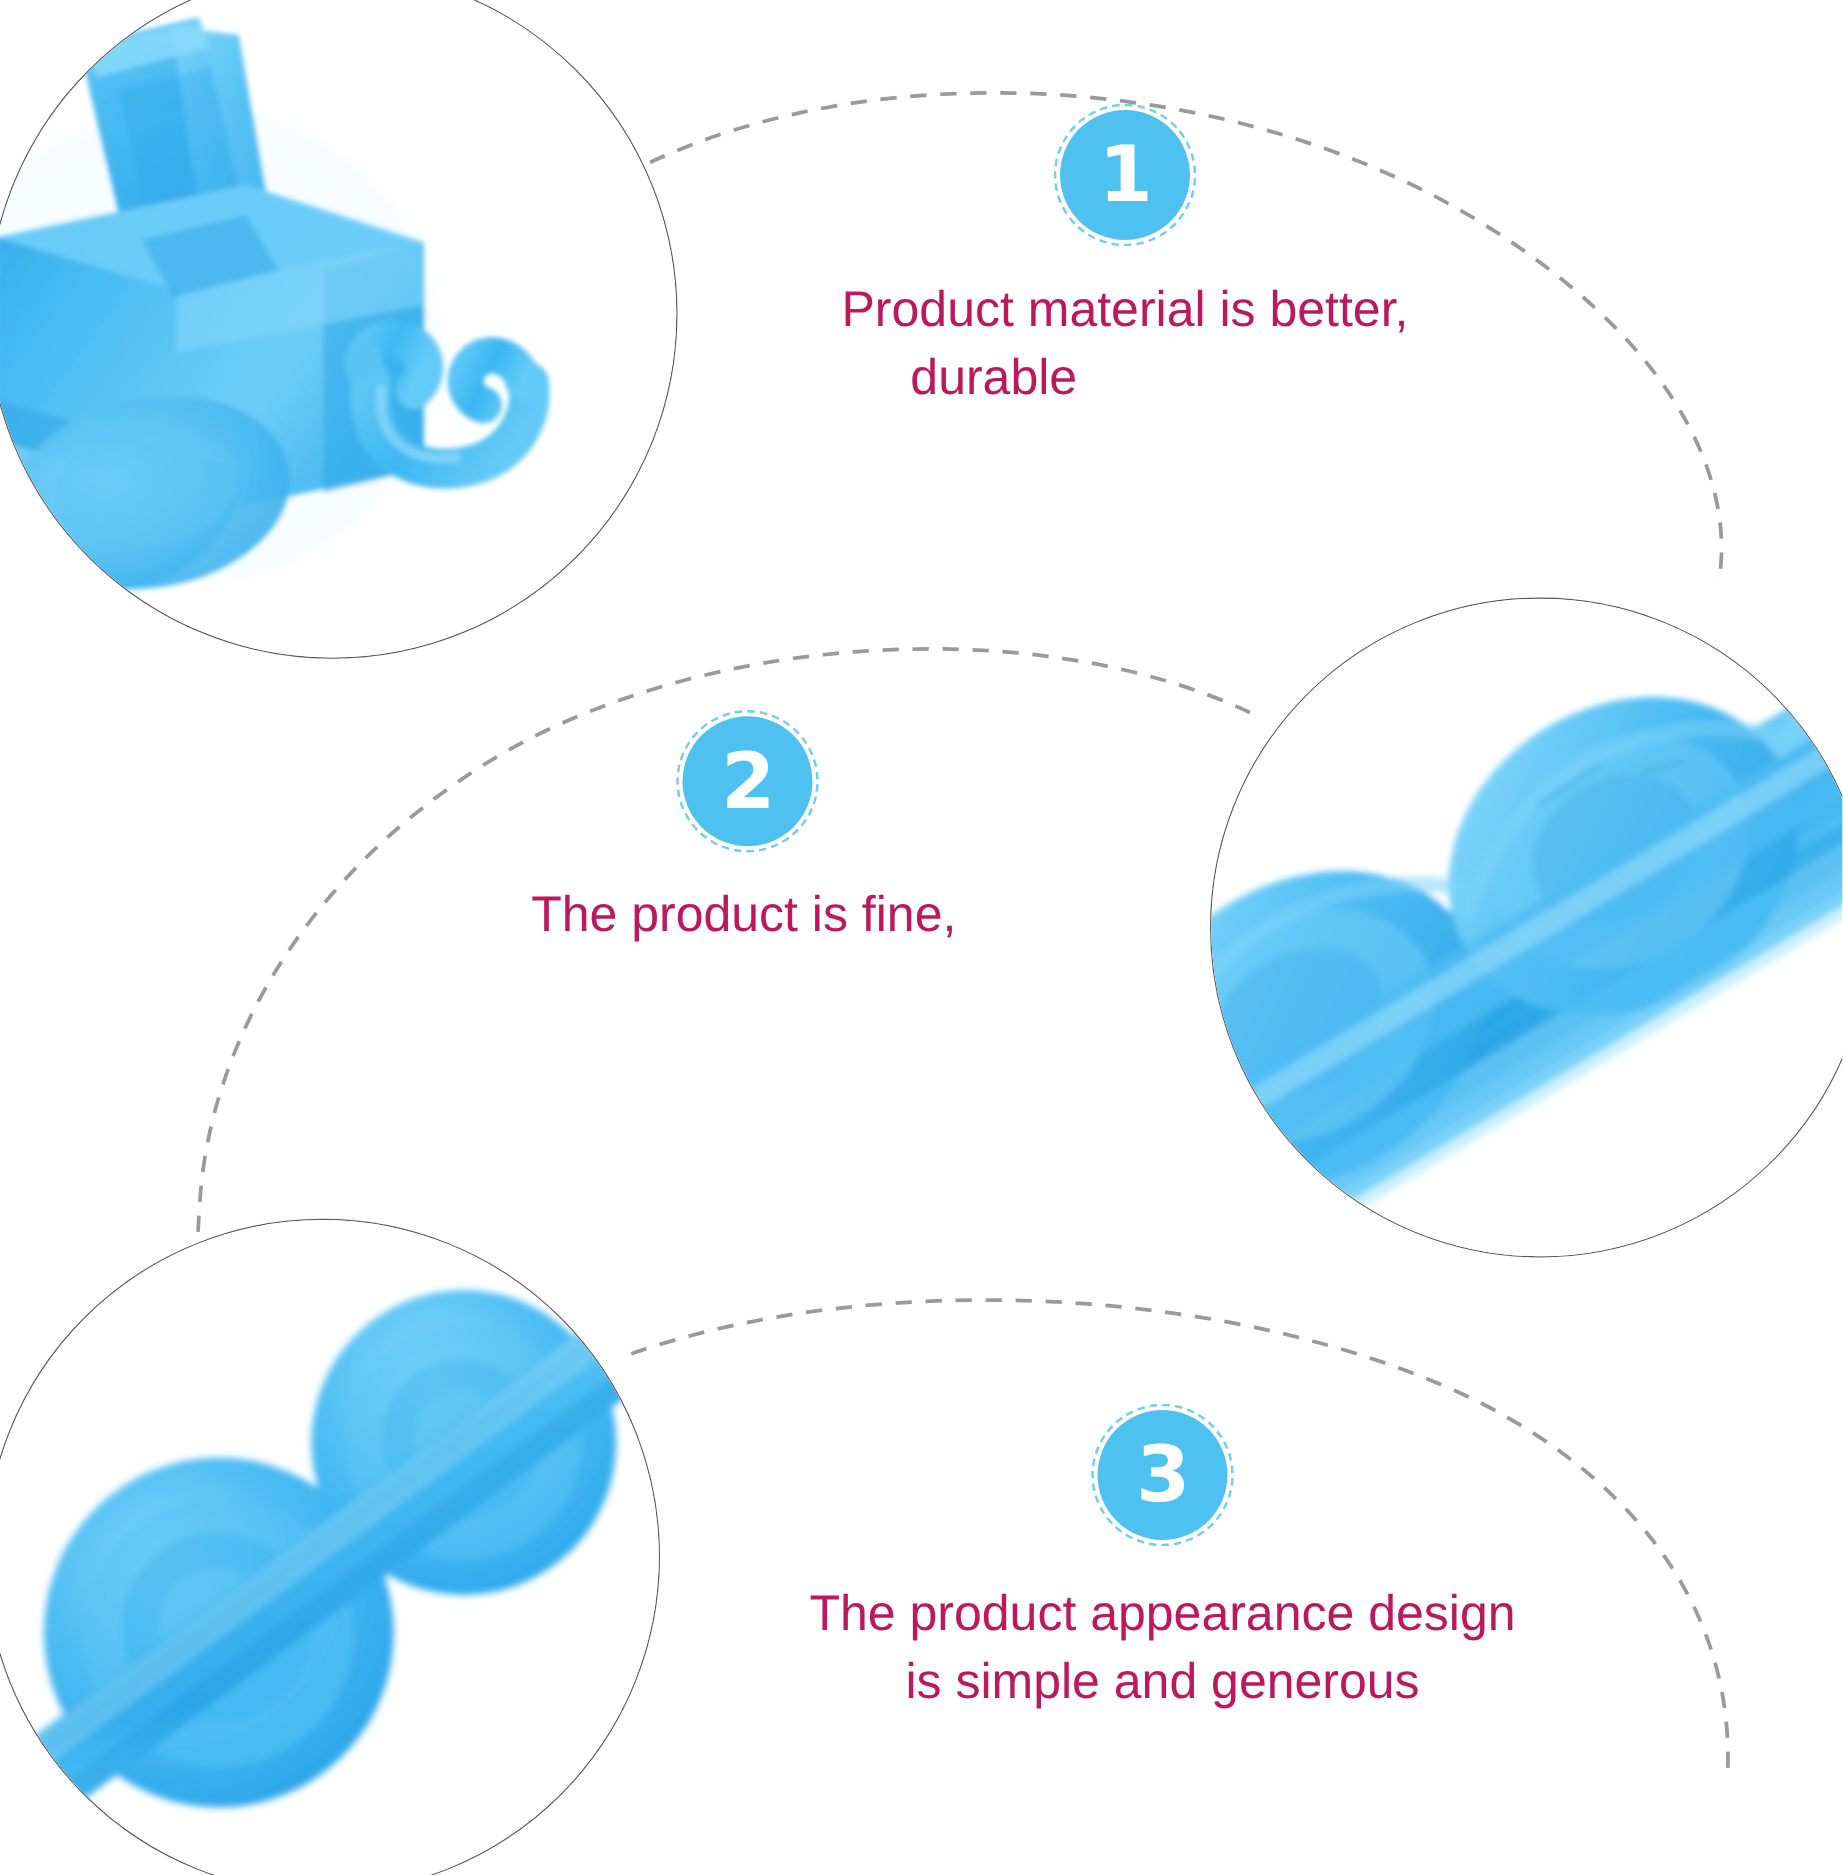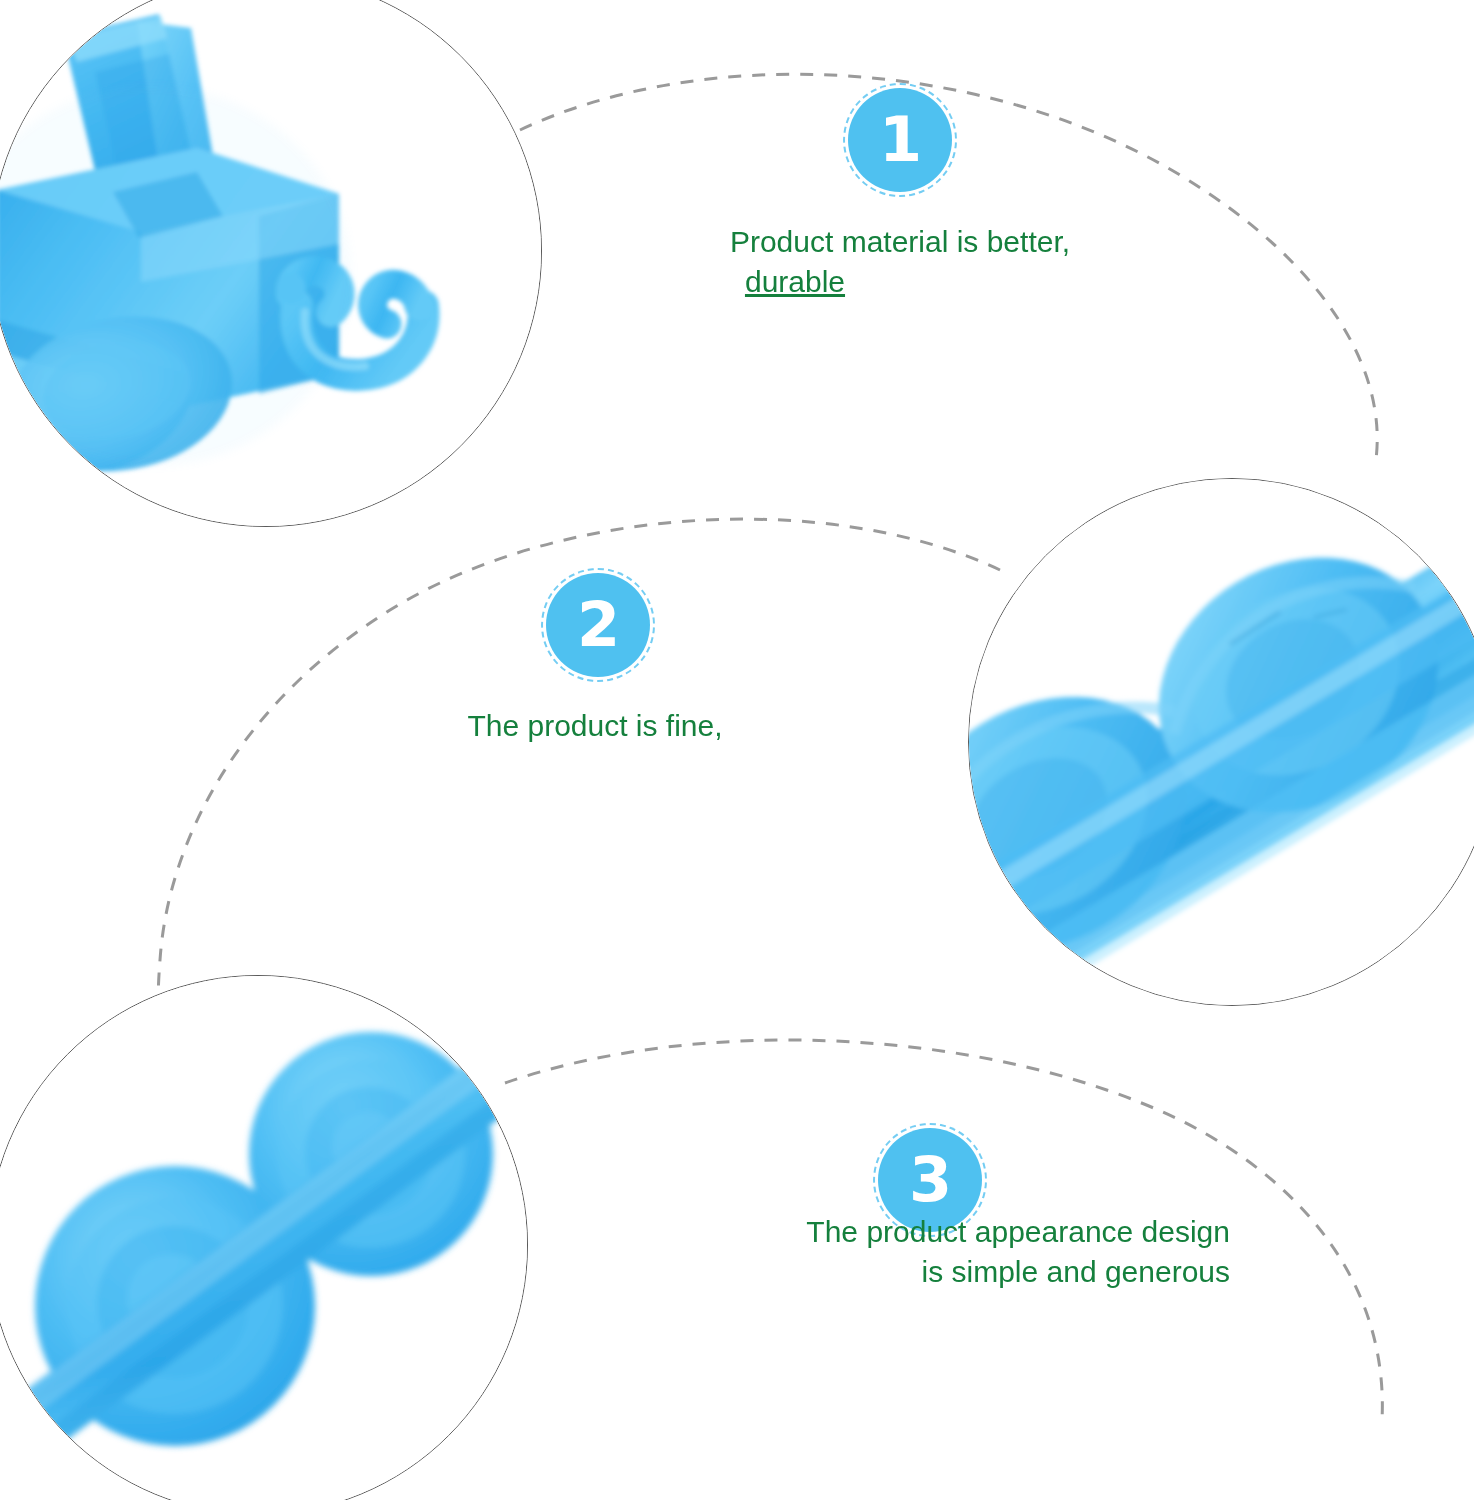--- a/index.html
+++ b/index.html
@@ -67,22 +67,22 @@
     font-size: 62px;
     font-weight: bold;
     line-height: 1;
     letter-spacing: -1px;
     font-family: "DejaVu Sans", "Liberation Sans", sans-serif;
   }
   
   .caption {
     position: absolute;
     text-align: center;
-    color: #15803d;
-    font-size: 30px;
+    color: #be185d;
+    font-size: 40px;
     line-height: 1.34;
     font-weight: 300;
     font-family: "Liberation Sans", "DejaVu Sans", sans-serif;
     white-space: nowrap;
   }
   .caption .cap-line { display: block; }
 </style>
 </head>
 <body>
 
@@ -175,21 +175,21 @@
       </svg>
     </div>
   </div>
 
   <div class="badge" style="left:848px; top:88px;">
     <span class="badge-ring"></span>
     <span class="badge-num">1</span>
   </div>
   <div class="caption" style="left:600px; top:222px; width:600px;">
     <span class="cap-line">Product material is better,</span>
-    <span class="cap-line" style="margin-left:-210px;text-decoration:underline;">durable</span>
+    <span class="cap-line" style="margin-left:-210px;">durable</span>
   </div>
 
   <div class="photo-circle" style="left:968px; top:478px; width:528px; height:528px;">
     <div class="photo-inner">
       <svg viewBox="0 0 528 528" width="528" height="528" xmlns="http://www.w3.org/2000/svg">
         <defs>
           <linearGradient id="p2bar" x1="0" y1="0" x2="0.7" y2="1">
             <stop offset="0" stop-color="#6fd0f9"></stop>
             <stop offset="0.4" stop-color="#3fb6f1"></stop>
             <stop offset="0.7" stop-color="#2aa6e8"></stop>
@@ -302,18 +302,18 @@
           <path d="M 20 436 L 494 84 L 500 96 L 26 448 Z" fill="#1c93d8" opacity="0.18" filter="url(#soft3b)"></path>
         </g>
       </svg>
     </div>
   </div>
 
   <div class="badge" style="left:878px; top:1128px;">
     <span class="badge-ring"></span>
     <span class="badge-num">3</span>
   </div>
-  <div class="caption" style="left:630px; top:1212px; width:600px;text-align:right;">
+  <div class="caption" style="left:630px; top:1265px; width:600px;">
     <span class="cap-line">The product appearance design</span>
     <span class="cap-line">is simple and generous</span>
   </div>
 
 </div>
 
 </body></html>

